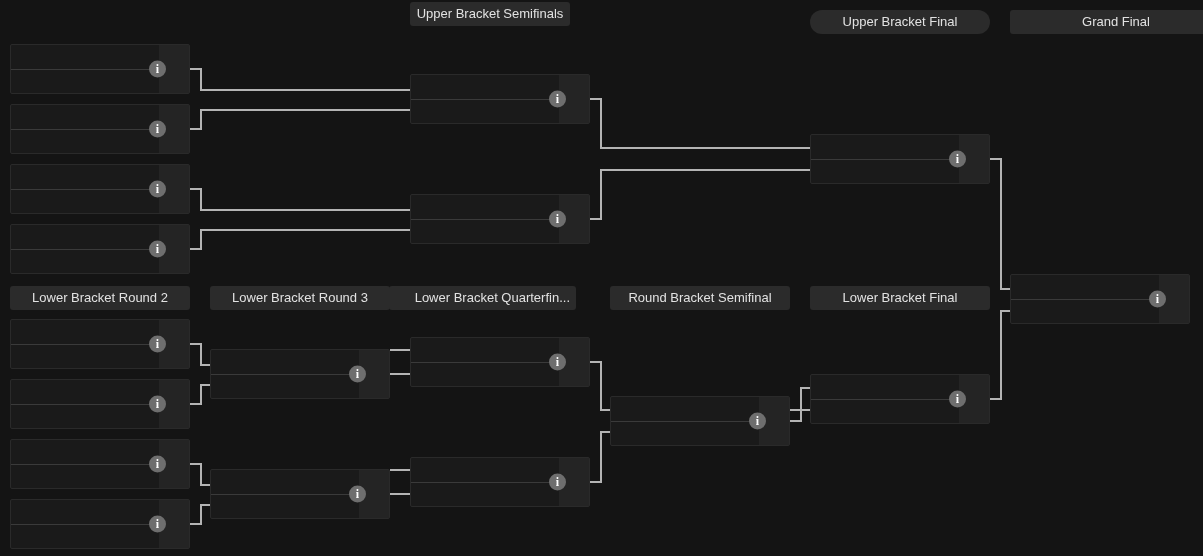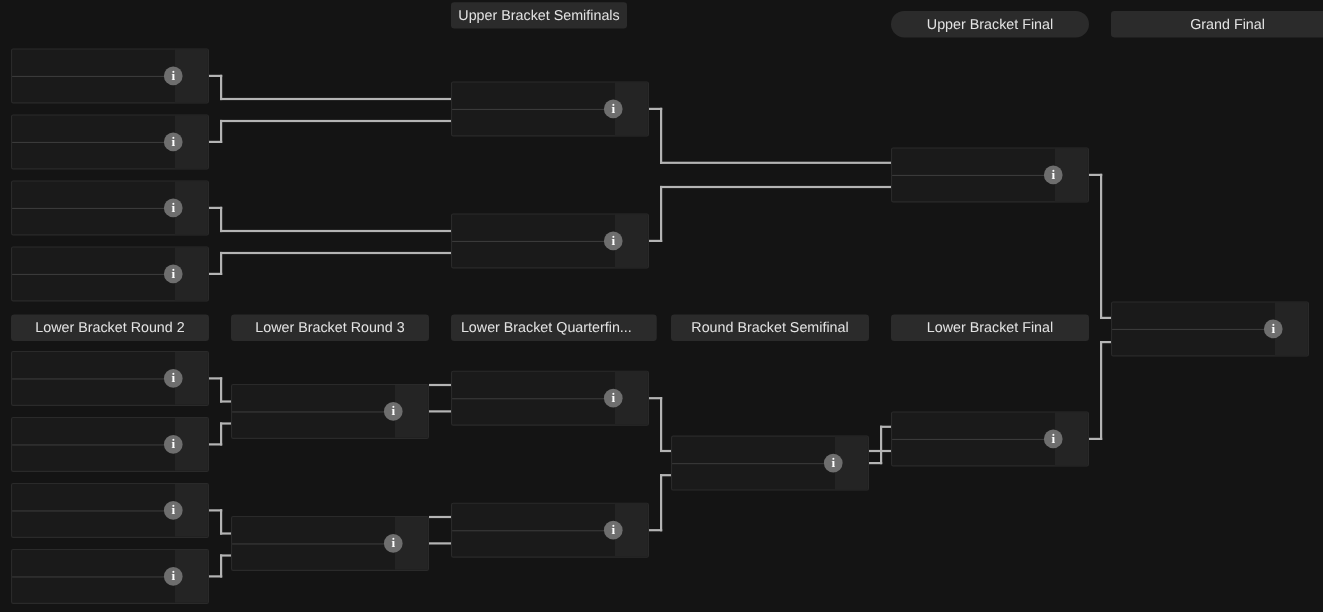--- a/index.html
+++ b/index.html
@@ -166,21 +166,21 @@
     <div class="conn h" style="left: 600px; top: 431px; width: 10px;"></div>
     <div class="conn h" style="left: 790px; top: 420px; width: 12px;"></div>
     <div class="conn v" style="left: 800px; top: 387px; height: 35px;"></div>
     <div class="conn h" style="left: 800px; top: 387px; width: 10px;"></div>
     <div class="conn h" style="left: 790px; top: 409px; width: 20px;"></div>
     <div class="round-header" style="left: 410px; top: 2px; width: 160px;">Upper Bracket Semifinals</div>
     <div class="round-header" style="left: 810px; top: 10px; width: 180px; border-radius: 12px;">Upper Bracket Final</div>
     <div class="round-header" style="left: 1010px; top: 10px; width: 212px;">Grand Final</div>
     <div class="round-header" style="left: 10px; top: 286px; width: 180px;">Lower Bracket Round 2</div>
     <div class="round-header" style="left: 210px; top: 286px; width: 180px;">Lower Bracket Round 3</div>
-    <div class="round-header trunc" style="left: 410px; top: 286px; width: 187px;">Lower Bracket Quarterfin...</div>
+    <div class="round-header trunc" style="left: 389px; top: 286px; width: 187px; text-align: right;">Lower Bracket Quarterfin...</div>
     <div class="round-header" style="left: 610px; top: 286px; width: 180px;">Round Bracket Semifinal</div>
     <div class="round-header" style="left: 810px; top: 286px; width: 180px;">Lower Bracket Final</div>
     <div class="match" style="left: 10px; top: 44px; width: 180px; height: 50px;">
       <div class="match-body">
         <div class="team-row top">
           <span class="team-name"></span>
           <span class="team-score"></span>
         </div>
         <div class="team-row">
           <span class="team-name"></span>

